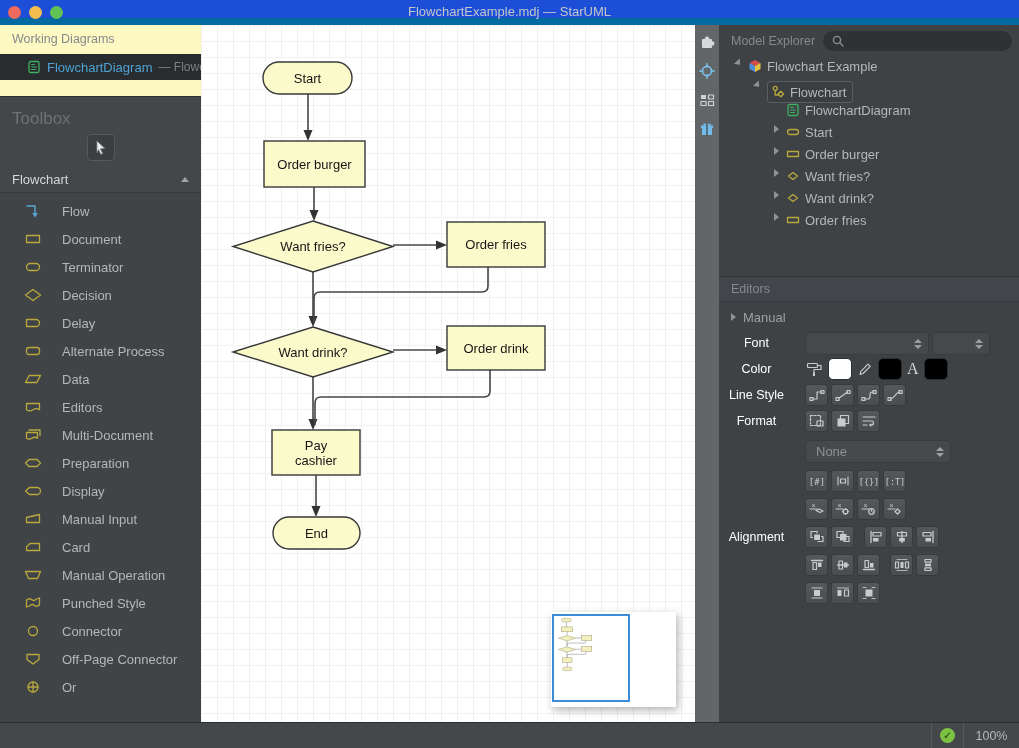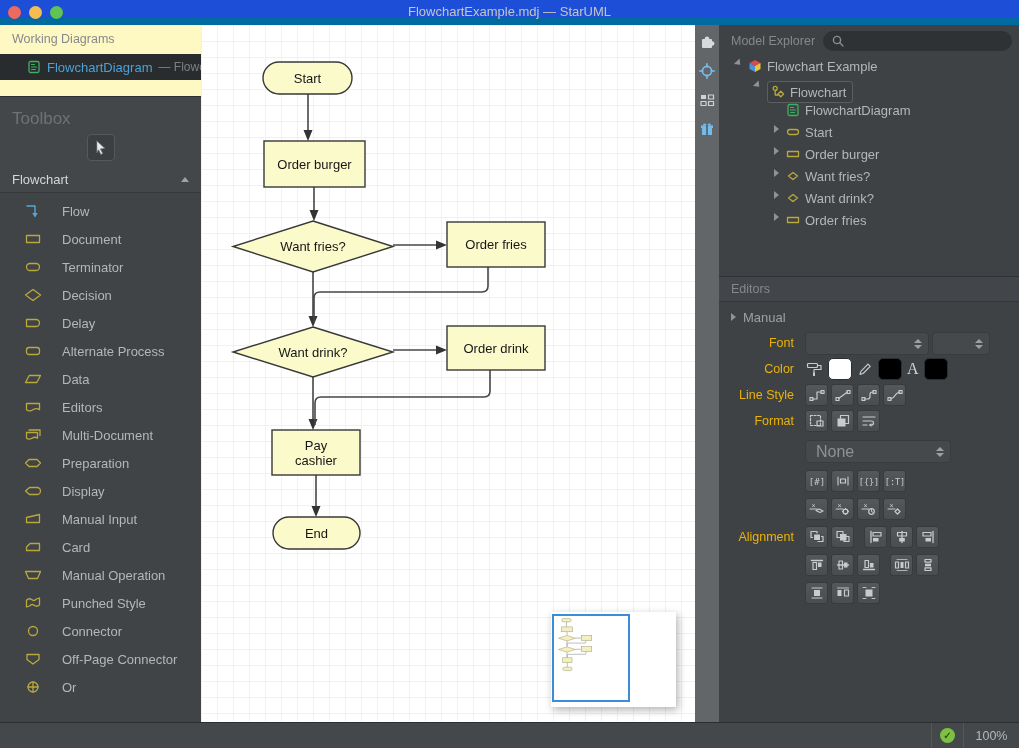--- a/index.html
+++ b/index.html
@@ -61,23 +61,23 @@
   .tree-sel { display:inline-flex; align-items:center; gap:5px; border:1px solid #5a5e60; background:#3a3e40; border-radius:3px; padding:1px 6px 1px 3px; }
   .expander { width:10px; display:inline-flex; justify-content:center; flex:0 0 10px; }
   .exp-c { width:0; height:0; border-left:5px solid #8f9395; border-top:4px solid transparent; border-bottom:4px solid transparent; }
   .exp-e { width:0; height:0; border-left:5px solid #8f9395; border-top:4px solid transparent; border-bottom:4px solid transparent; transform:rotate(45deg); }
   .ticon { display:inline-flex; }
 
   .editors { flex:1; display:flex; flex-direction:column; overflow:hidden; }
   .editors-header { height:26px; background:#42464a; border-top:1px solid #2f3234; border-bottom:1px solid #34383a; display:flex; align-items:center; padding:0 12px; color:#85898c; font-size:12.5px; flex:0 0 26px; }
   .styles-row { height:30px; display:flex; align-items:center; gap:7px; padding:0 12px; color:#9ca0a2; font-size:13px; }
   .prop { display:flex; align-items:flex-start; margin-bottom:3px; }
-  .prop-label { width:86px; flex:0 0 86px; text-align:right; padding-right:11px; color:#eab308; font-size:12.5px; line-height:23px; }
+  .prop-label { width:86px; flex:0 0 86px; text-align:center; padding-right:11px; color:#ffffff; font-size:12.5px; line-height:23px; }
   .prop-body { display:flex; align-items:center; gap:3px; flex-wrap:nowrap; }
-  .dd { height:23px; background:#46494c; border:1px solid #393c3f; border-radius:4px; display:flex; align-items:center; padding:0 6px 0 10px; color:#8e9294; font-size:16px; cursor:pointer; }
+  .dd { height:23px; background:#46494c; border:1px solid #393c3f; border-radius:4px; display:flex; align-items:center; padding:0 6px 0 10px; color:#8e9294; font-size:13px; cursor:pointer; }
   .dd .ddtext { flex:1; }
   .spin { display:flex; flex-direction:column; gap:2px; margin-left:6px; }
   .spin .up { width:0;height:0;border-left:4px solid transparent;border-right:4px solid transparent;border-bottom:4px solid #9da0a2; }
   .spin .dn { width:0;height:0;border-left:4px solid transparent;border-right:4px solid transparent;border-top:4px solid #9da0a2; }
   .btn { width:23px; height:22px; background:linear-gradient(#54585b,#494d50); border:1px solid #383b3e; border-radius:3px; display:flex; align-items:center; justify-content:center; cursor:pointer; color:#c8cbcd; }
   .swatch { width:24px; height:22px; border-radius:5px; border:1px solid #2c2f31; cursor:pointer; }
   .coloricon { width:20px; display:flex; justify-content:center; cursor:pointer; }
   .fontA { font-family:"Liberation Serif", serif; font-size:16px; color:#d0d3d5; cursor:pointer; padding:0 2px; }
   .gap { margin-left:7px !important; }
   .btnrow { display:flex; gap:3px; margin-bottom:3px; }

